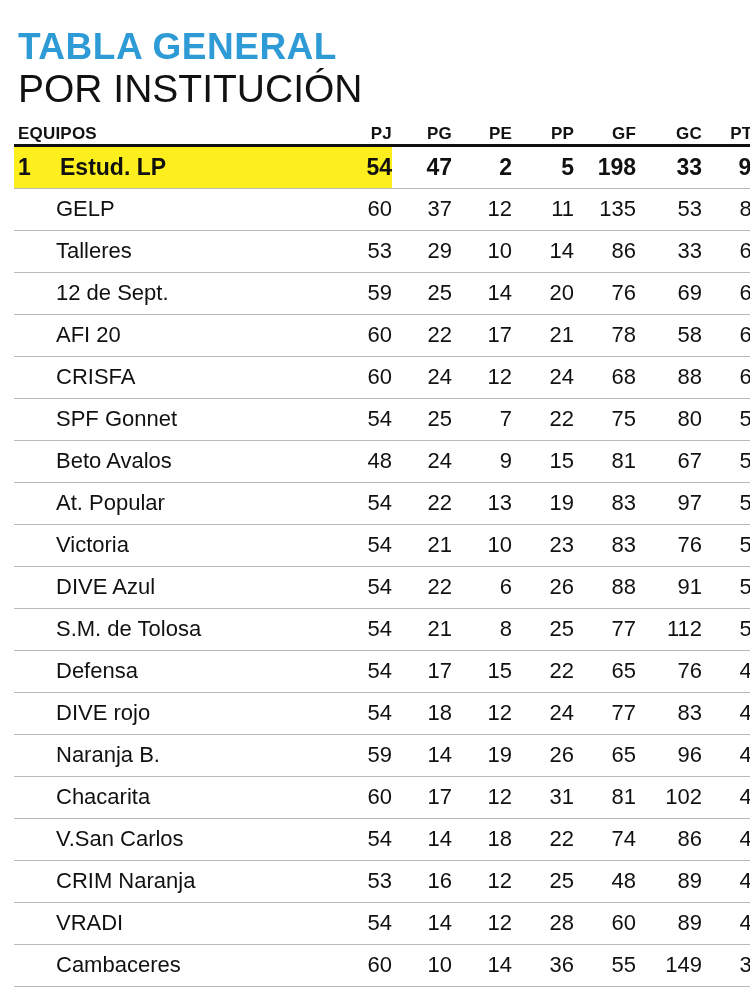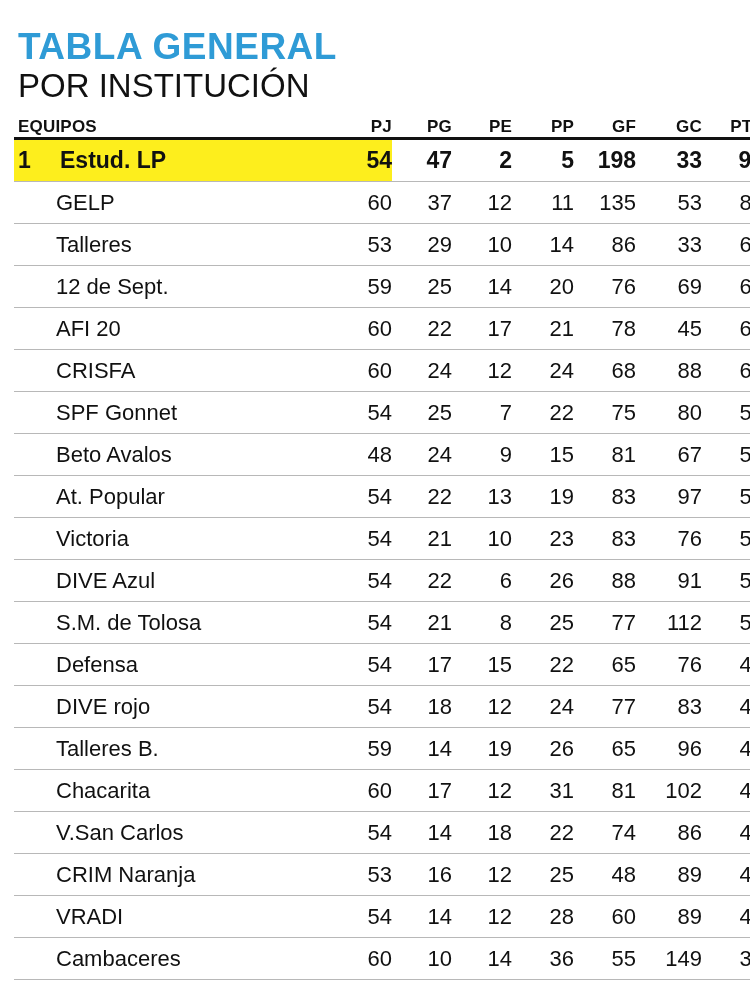--- a/index.html
+++ b/index.html
@@ -24,21 +24,21 @@
   .title-main {
     font-size: 37px;
     font-weight: bold;
     color: #2f9bd6;
     letter-spacing: 0.5px;
     line-height: 1.05;
     margin: 0 0 2px 4px;
     font-stretch: condensed;
   }
   .title-sub {
-    font-size: 33px;
+    font-size: 39px;
     font-weight: normal;
     color: #111111;
     line-height: 1.05;
     margin: 0 0 14px 4px;
   }
   table.standings {
     width: 100%;
     border-collapse: collapse;
     table-layout: fixed;
   }
@@ -176,21 +176,21 @@
           <td>69</td>
           <td>64</td>
         </tr>
         <tr>
           <td class="team"><span class="pos"></span><span class="teamname">AFI 20</span></td>
           <td>60</td>
           <td>22</td>
           <td>17</td>
           <td>21</td>
           <td>78</td>
-          <td>45</td>
+          <td>58</td>
           <td>61</td>
         </tr>
         <tr>
           <td class="team"><span class="pos"></span><span class="teamname">CRISFA</span></td>
           <td>60</td>
           <td>24</td>
           <td>12</td>
           <td>24</td>
           <td>68</td>
           <td>88</td>
@@ -270,21 +270,21 @@
           <td class="team"><span class="pos"></span><span class="teamname">DIVE rojo</span></td>
           <td>54</td>
           <td>18</td>
           <td>12</td>
           <td>24</td>
           <td>77</td>
           <td>83</td>
           <td>48</td>
         </tr>
         <tr>
-          <td class="team"><span class="pos"></span><span class="teamname">Talleres B.</span></td>
+          <td class="team"><span class="pos"></span><span class="teamname">Naranja B.</span></td>
           <td>59</td>
           <td>14</td>
           <td>19</td>
           <td>26</td>
           <td>65</td>
           <td>96</td>
           <td>47</td>
         </tr>
         <tr>
           <td class="team"><span class="pos"></span><span class="teamname">Chacarita</span></td>

